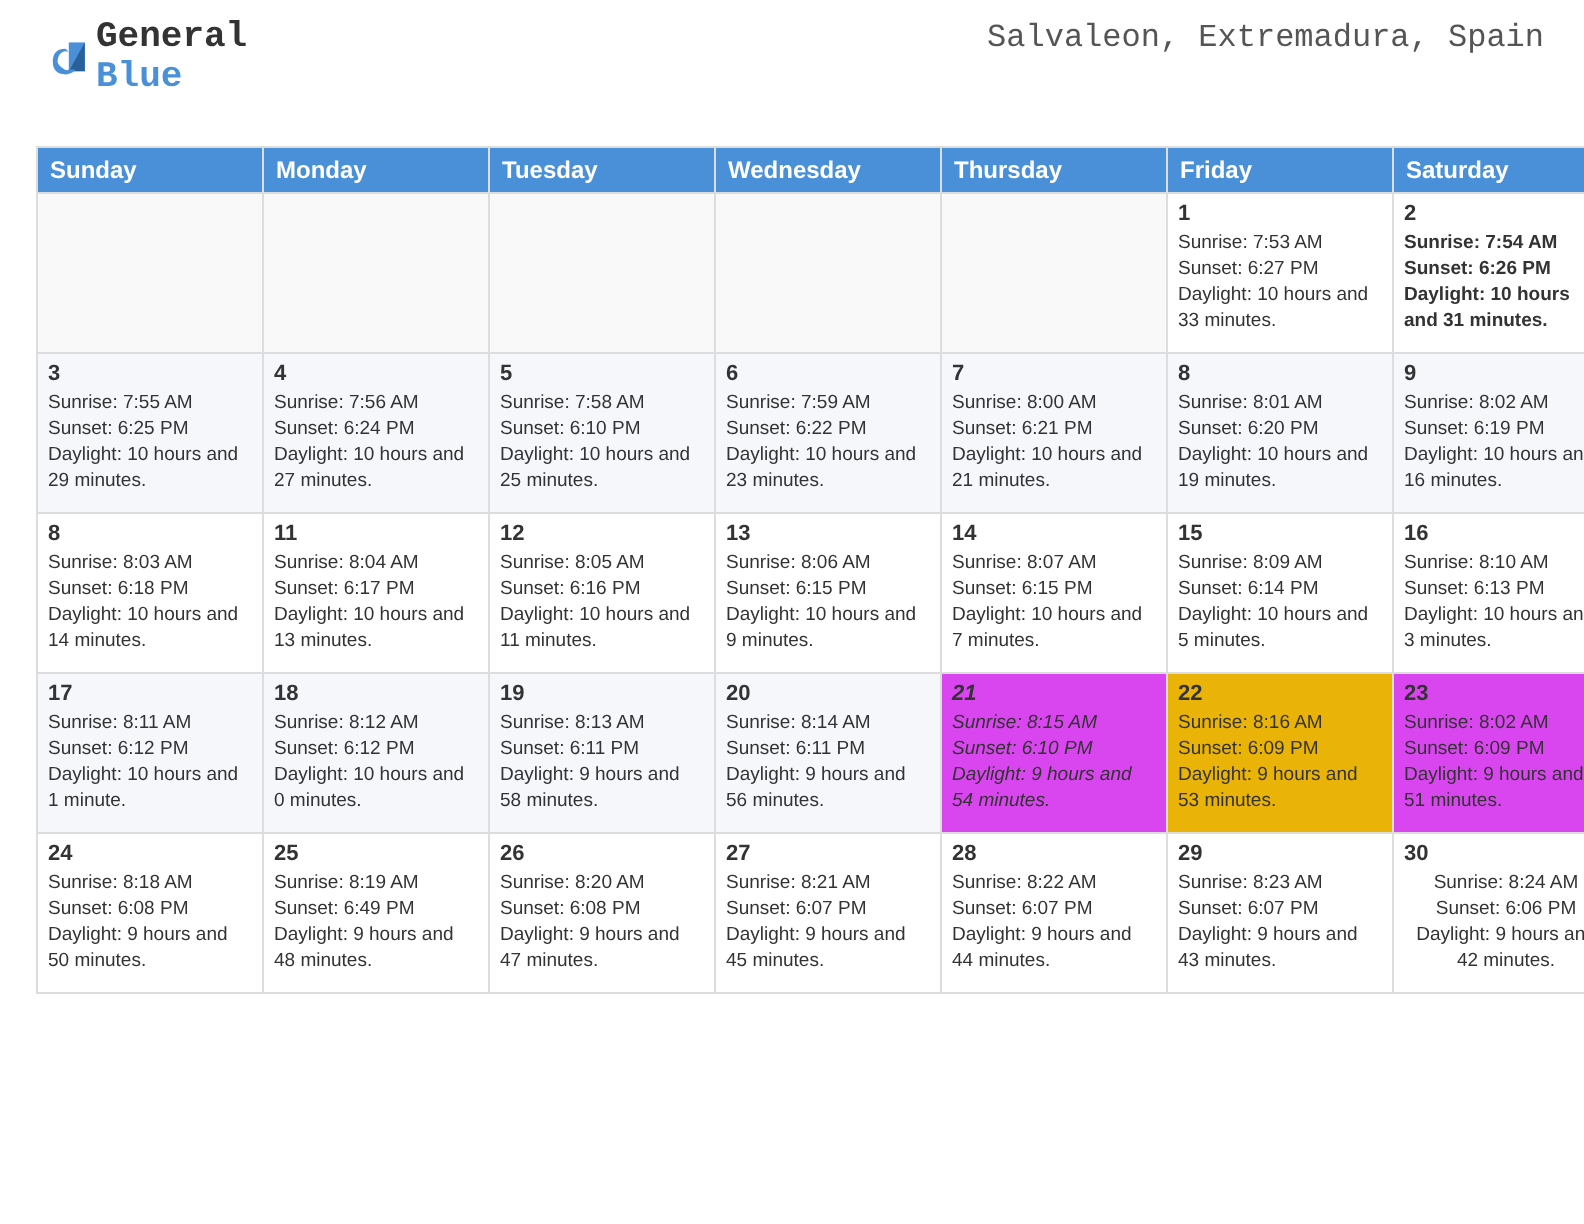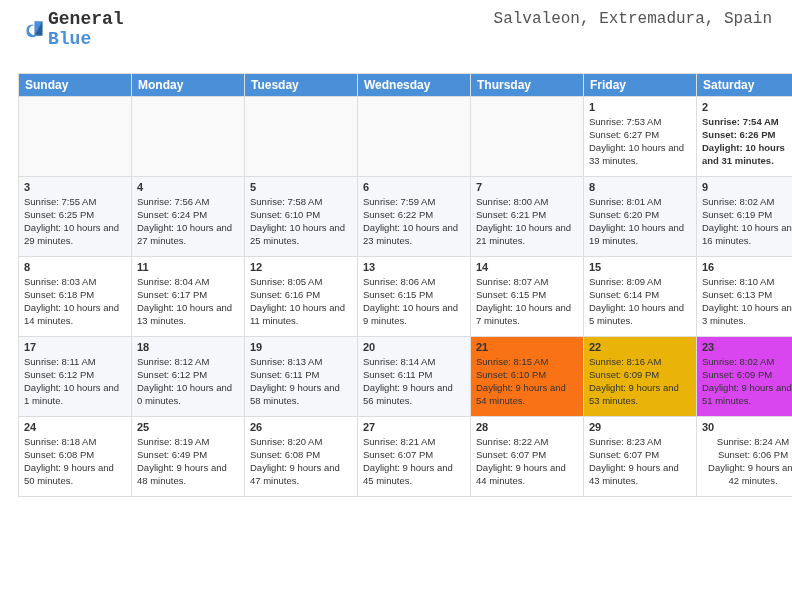--- a/index.html
+++ b/index.html
@@ -216,21 +216,21 @@
             <div class="day-info" style="white-space: pre-line;">Sunrise: 8:13 AM
 Sunset: 6:11 PM
 Daylight: 9 hours and 58 minutes.</div>
           </td>
           <td style="background: rgb(245, 247, 250);">
             <span class="day-number">20</span>
             <div class="day-info" style="white-space: pre-line;">Sunrise: 8:14 AM
 Sunset: 6:11 PM
 Daylight: 9 hours and 56 minutes.</div>
           </td>
-          <td style="background: #f97316;">
+          <td style="background: #d946ef; font-style: italic;">
             <span class="day-number">21</span>
             <div class="day-info" style="white-space: pre-line;">Sunrise: 8:15 AM
 Sunset: 6:10 PM
 Daylight: 9 hours and 54 minutes.</div>
           </td>
           <td style="background: #eab308;">
             <span class="day-number">22</span>
             <div class="day-info" style="white-space: pre-line;">Sunrise: 8:16 AM
 Sunset: 6:09 PM
 Daylight: 9 hours and 53 minutes.</div>

